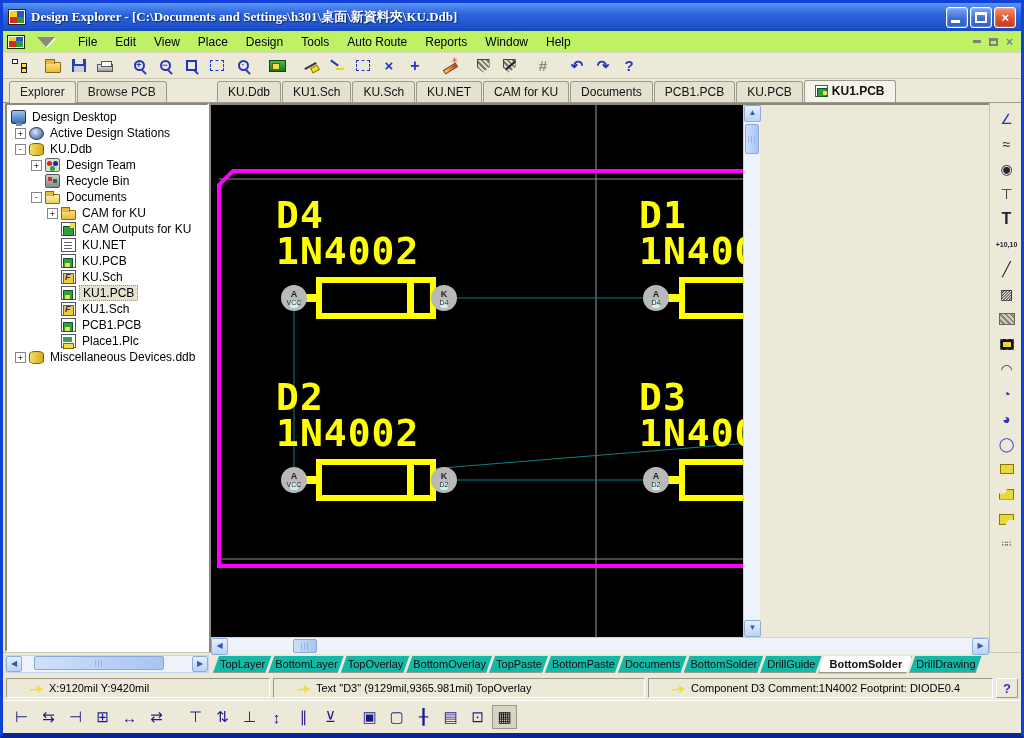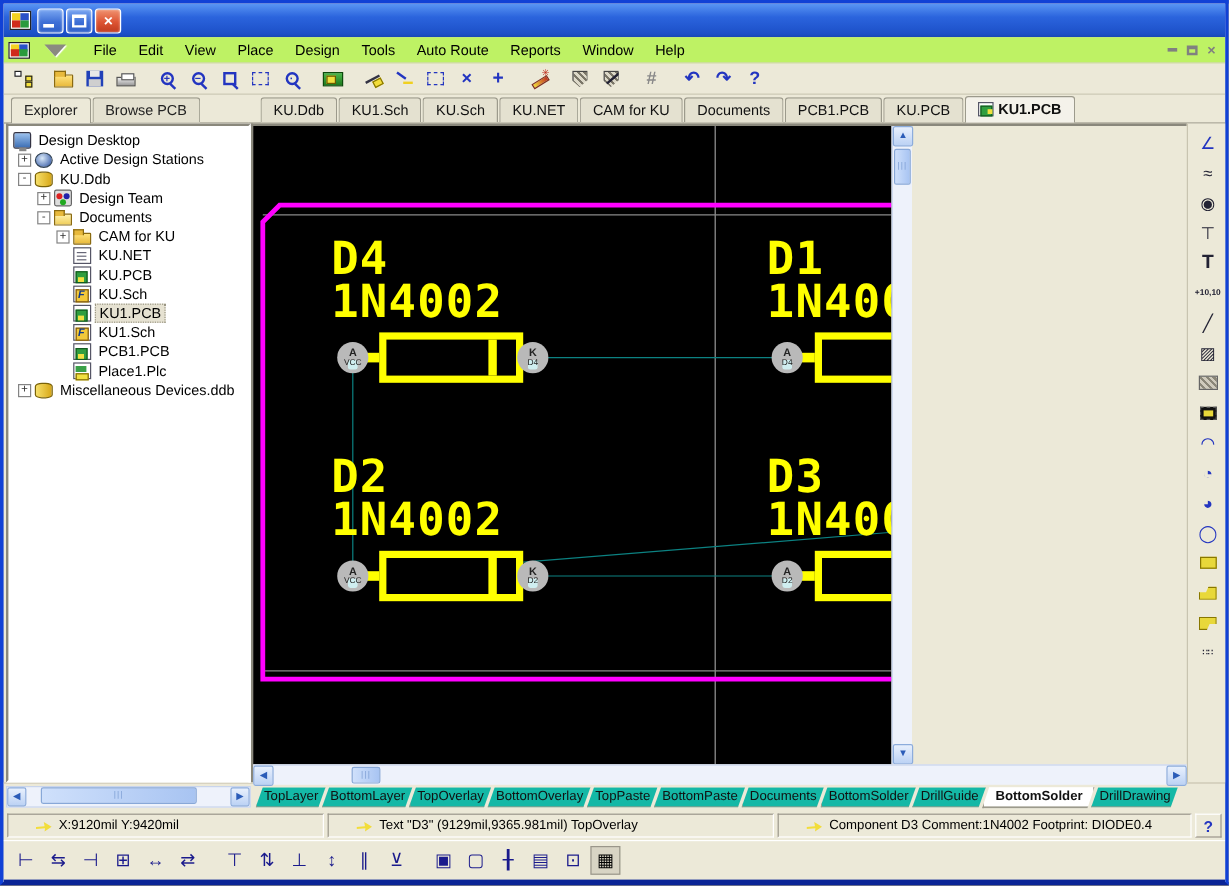--- a/index.html
+++ b/index.html
@@ -197,20 +197,21 @@
 
 <div class="win">
 
   <div class="titlebar">
     <span class="app-icon">
         <i class="q1"></i>
         <i class="q2"></i>
         <i class="q3"></i>
         <i class="q4"></i>
       </span>
+    <span class="title-text">Design Explorer - [C:\Documents and Settings\h301\桌面\新資料夾\KU.Ddb]</span>
     <span class="wbtns">
       <span class="wbtn">
           <i class="g-min"></i>
         </span>
       <span class="wbtn">
           <i class="g-max"></i>
         </span>
       <span class="wbtn close">
           <i class="g-x">×</i>
         </span>
@@ -359,29 +360,37 @@
       <div class="trow" style="padding-left:8px">
           <span class="texp">-</span>
           <i class="tico i-db"></i>
           <span class="tlabel">KU.Ddb</span>
         </div>
       <div class="trow" style="padding-left:24px">
           <span class="texp">+</span>
           <i class="tico i-team"></i>
           <span class="tlabel">Design Team</span>
         </div>
+      <div class="trow" style="padding-left:38px">
+          <i class="tico i-recycle"></i>
+          <span class="tlabel">Recycle Bin</span>
+        </div>
       <div class="trow" style="padding-left:24px">
           <span class="texp">-</span>
           <i class="tico i-folder-open"></i>
           <span class="tlabel">Documents</span>
         </div>
       <div class="trow" style="padding-left:40px">
           <span class="texp">+</span>
           <i class="tico i-folder"></i>
           <span class="tlabel">CAM for KU</span>
+        </div>
+      <div class="trow" style="padding-left:54px">
+          <i class="tico fdoc i-cam"></i>
+          <span class="tlabel">CAM Outputs for KU</span>
         </div>
       <div class="trow" style="padding-left:54px">
           <i class="tico fdoc i-net"></i>
           <span class="tlabel">KU.NET</span>
         </div>
       <div class="trow" style="padding-left:54px">
           <i class="tico fdoc i-pcb"></i>
           <span class="tlabel">KU.PCB</span>
         </div>
       <div class="trow" style="padding-left:54px">

